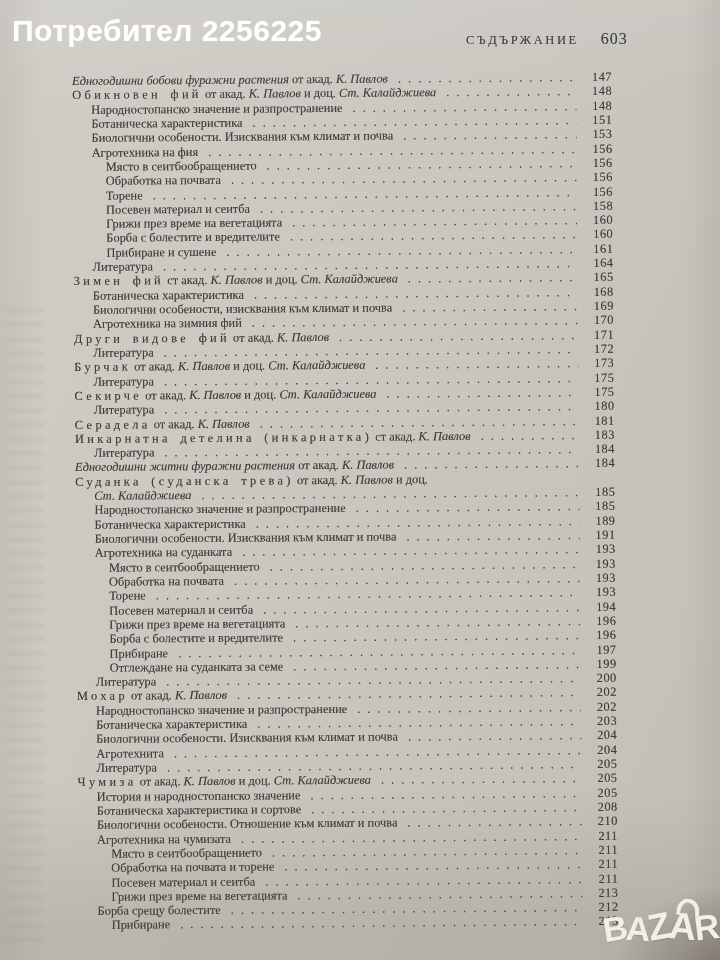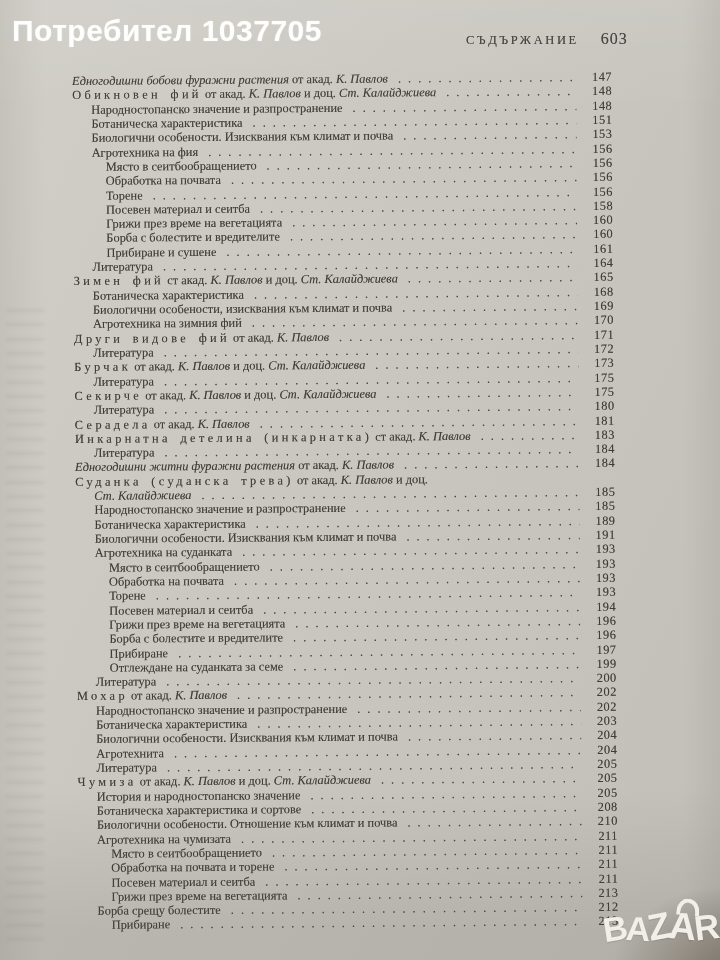--- a/index.html
+++ b/index.html
@@ -350,21 +350,21 @@
         </div>
         <div class="row i2">
           <span class="txt"><span class="g-n">Прибиране</span></span>
           <span class="dots">..........................................................................................</span>
           <span class="pg">213</span>
         </div>
       </div>
     <div class="showthrough"></div>
   </div>
   <div class="vignette"></div>
-  <div class="watermark-user">Потребител 1037705</div>
+  <div class="watermark-user">Потребител 2256225</div>
   <div class="watermark-logo">
       <span class="lt lt0">B</span>
       <span class="lt lt1">A</span>
       <span class="lt lt2">Z</span>
       <span class="lt lt3 bag">A</span>
       <span class="lt lt4">R</span>
     </div>
 </div>
 
 </body></html>

